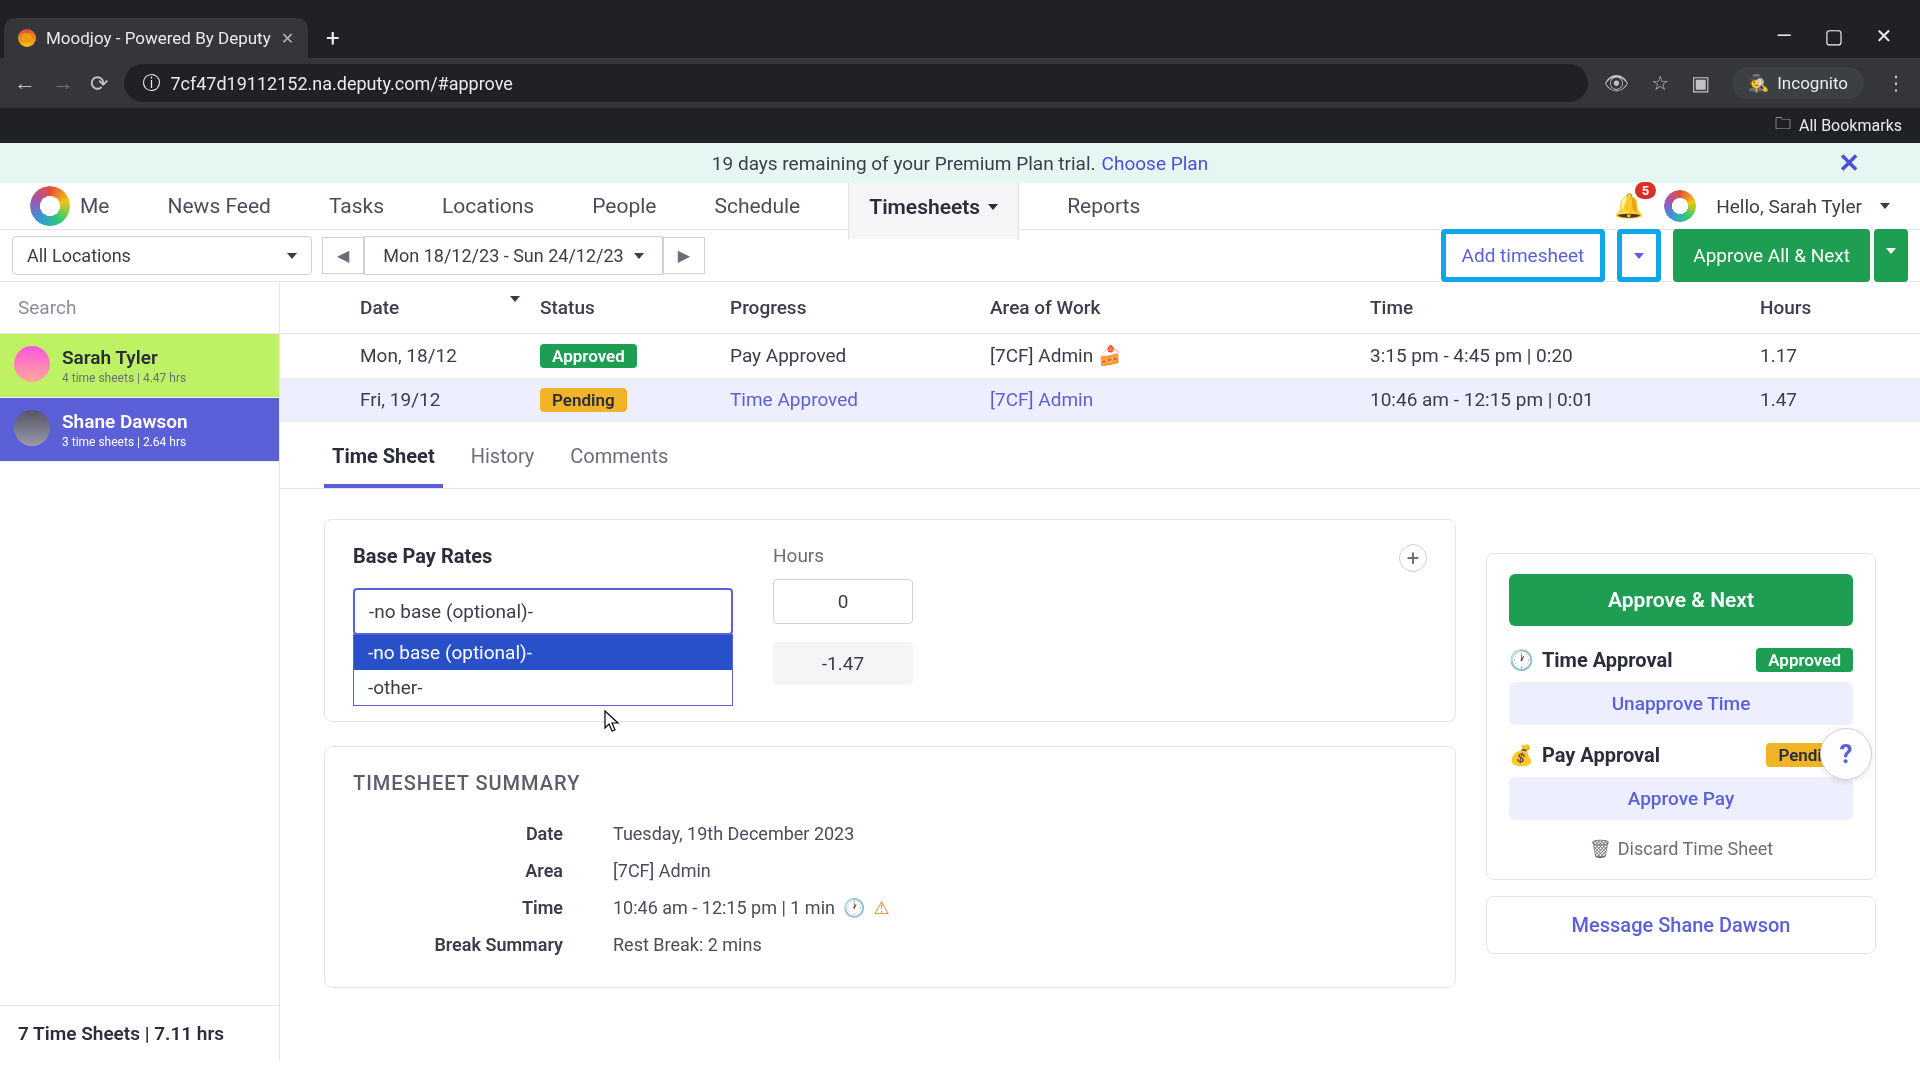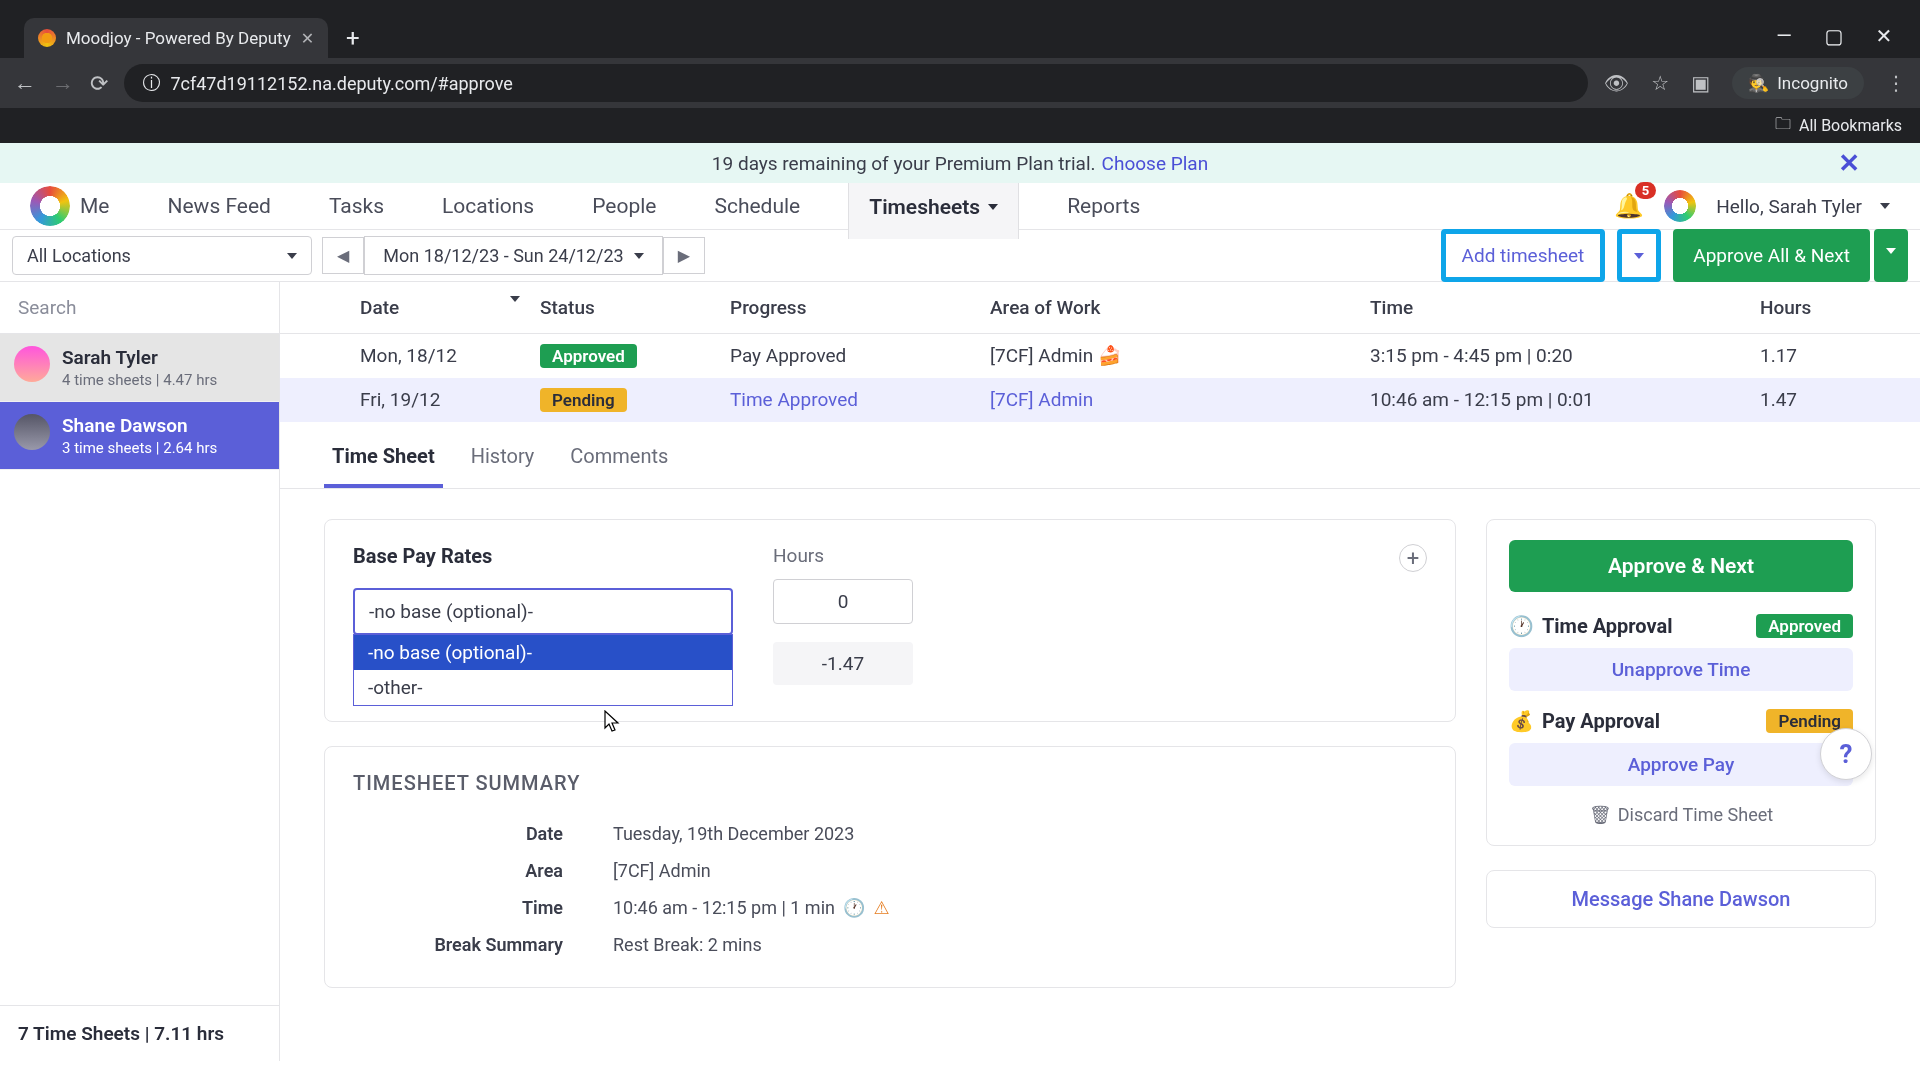--- a/index.html
+++ b/index.html
@@ -1,20 +1,20 @@
 <!DOCTYPE html>
 <html><head>
 <meta charset="utf-8">
 <style>
 * { margin: 0; padding: 0; box-sizing: border-box; font-family: -apple-system, BlinkMacSystemFont, "Segoe UI", Roboto, sans-serif; }
 body { background: #fff; width: 1920px; height: 1080px; overflow: hidden; position: relative; }
 
 
 .browser-chrome { background: #202124; height: 58px; display: flex; align-items: flex-end; }
-.tab-bar { display: flex; align-items: flex-start; padding-left: 24px; gap: 4px; }
+.tab-bar { display: flex; align-items: flex-start; padding-left: 4px; gap: 4px; }
 .tab { background: #35363a; color: #e8eaed; padding: 10px 14px; border-radius: 10px 10px 0 0; display: flex; align-items: center; gap: 10px; font-size: 17px; min-width: 280px; }
 .tab-close { margin-left: auto; opacity: .7; font-size: 16px; }
 .new-tab { color: #e8eaed; font-size: 24px; padding: 6px 14px; }
 .window-controls { margin-left: auto; display: flex; gap: 30px; color: #e8eaed; padding: 0 26px 10px 0; font-size: 20px; }
 .window-controls span { width: 20px; text-align: center; }
 
 .url-bar-row { background: #35363a; height: 50px; display: flex; align-items: center; padding: 0 14px; gap: 16px; }
 .nav-btn { color: #bfc1c4; font-size: 22px; background: none; border: none; }
 .nav-btn.disabled { opacity: .4; }
 .url-bar { flex: 1; background: #202124; border-radius: 22px; height: 38px; display: flex; align-items: center; padding: 0 18px; color: #e8eaed; font-size: 18px; gap: 10px; }
@@ -49,24 +49,24 @@
 .btn-green { background: #1e9e52; color: #fff; padding: 10px 20px; border-radius: 4px; font-size: 19px; display: flex; align-items: center; }
 .btn-green-split { background: #1e9e52; color: #fff; padding: 10px 12px; border-radius: 4px; margin-left: -8px; }
 
 
 .main { display: flex; height: calc(1080px - 58px - 50px - 35px - 40px - 66px - 52px); }
 
 .left-panel { width: 280px; border-right: 1px solid #e5e5e8; display: flex; flex-direction: column; }
 .search-box { padding: 14px 18px; font-size: 19px; color: #8a8d9a; border-bottom: 1px solid #e5e5e8; }
 .employee-item { padding: 12px 14px; display: flex; align-items: flex-start; gap: 12px; border-bottom: 1px solid #f0f0f2; }
 .employee-item .avatar { width: 36px; height: 36px; border-radius: 50%; background: #ddd; flex-shrink: 0; }
-.employee-item.selected { background: #e5e5e5; }
+.employee-item.selected { background: #bef264; }
 .employee-item.active-sel { background: #5b5fd8; color: #fff; }
 .emp-info .name { font-weight: 600; font-size: 19px; color: #2a2d3a; }
-.emp-info .meta { font-size: 15px; color: #6a6d7a; margin-top: 2px; }
+.emp-info .meta { font-size: 12px; color: #6a6d7a; margin-top: 2px; }
 .employee-item.active-sel .name, .employee-item.active-sel .meta { color: #fff; }
 .left-footer { margin-top: auto; padding: 16px 18px; font-weight: 600; font-size: 19px; color: #2a2d3a; border-top: 1px solid #e5e5e8; }
 
 .right-panel { flex: 1; display: flex; flex-direction: column; overflow: hidden; }
 
 .ts-table { width: 100%; }
 .ts-head { display: flex; padding: 14px 0; border-bottom: 1px solid #e5e5e8; font-size: 19px; color: #3a3d4a; font-weight: 500; }
 .ts-row { display: flex; padding: 10px 0; font-size: 19px; color: #3a3d4a; }
 .ts-row.selected { background: #eeeffe; }
 .col-handle { width: 60px; }
@@ -98,21 +98,21 @@
 .combo-opt.hl { background: #2850c8; color: #fff; }
 .hours-input { border: 1px solid #d0d0d4; border-radius: 4px; padding: 10px 14px; width: 140px; text-align: center; font-size: 19px; color: #3a3d4a; margin-bottom: 12px; }
 .hours-label { font-size: 19px; color: #6a6d7a; margin-bottom: 6px; }
 .add-icon { margin-left: auto; font-size: 22px; color: #6a6d7a; border: 1px solid #d0d0d4; border-radius: 50%; width: 28px; height: 28px; display: flex; align-items: center; justify-content: center; }
 
 .summary-title { font-size: 20px; font-weight: 500; color: #5a5d6a; letter-spacing: 1px; margin-bottom: 20px; }
 .summary-row { display: flex; padding: 8px 0; font-size: 18px; }
 .summary-label { width: 260px; text-align: right; padding-right: 50px; font-weight: 600; color: #3a3d4a; }
 .summary-value { color: #4a4d5a; display: flex; gap: 8px; align-items: center; }
 
-.side-actions { width: 390px; display: flex; flex-direction: column; gap: 24px; }
+.side-actions { width: 390px; display: flex; flex-direction: column; gap: 16px; justify-content: center; }
 .action-card { border: 1px solid #e5e5e8; border-radius: 8px; padding: 20px 22px; }
 .btn-approve-next { background: #1e9e52; color: #fff; padding: 14px; border-radius: 6px; font-size: 21px; font-weight: 600; text-align: center; margin-bottom: 22px; }
 .approval-row { display: flex; justify-content: space-between; align-items: center; margin-bottom: 10px; }
 .approval-row .lbl { font-weight: 700; font-size: 20px; color: #2a2d3a; display: flex; gap: 8px; align-items: center; }
 .btn-secondary { background: #eeeffe; color: #5b5fd8; padding: 10px; border-radius: 6px; text-align: center; font-size: 19px; font-weight: 500; margin-bottom: 18px; }
 .discard-link { text-align: center; color: #6a6d7a; font-size: 18px; display: flex; justify-content: center; gap: 6px; }
 .msg-btn { border: 1px solid #e5e5e8; border-radius: 8px; padding: 16px; text-align: center; color: #5b5fd8; font-size: 20px; font-weight: 500; }
 
 .help-fab { position: fixed; bottom: 300px; right: 48px; width: 52px; height: 52px; border-radius: 50%; background: #fff; border: 1px solid #d0d0d4; display: flex; align-items: center; justify-content: center; font-size: 26px; color: #5b5fd8; font-weight: bold; box-shadow: 0 2px 6px rgba(0,0,0,.1); }
 

